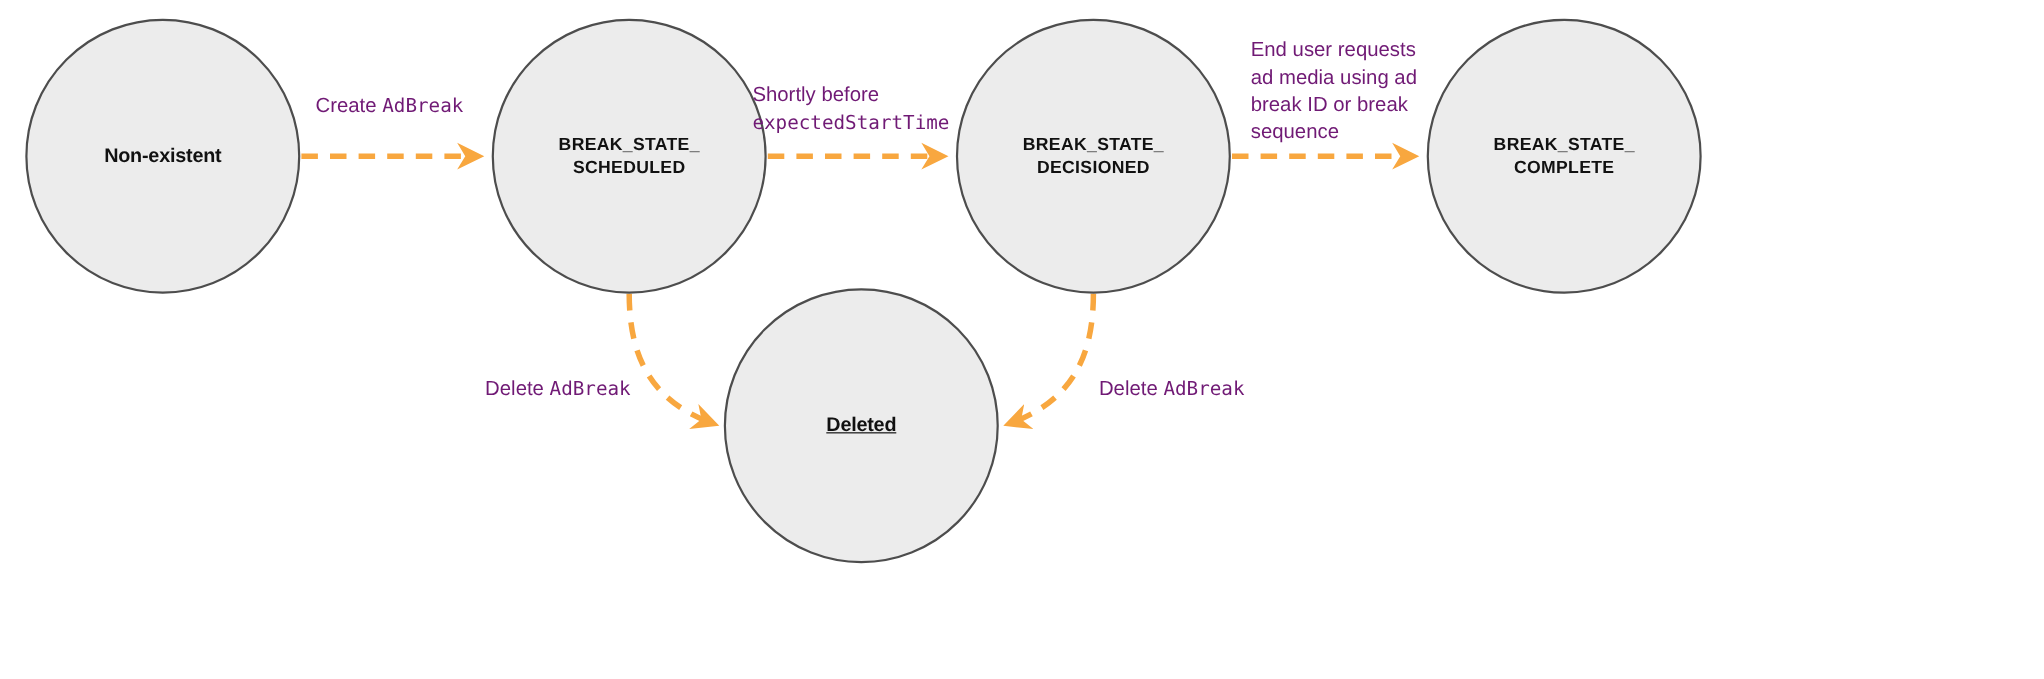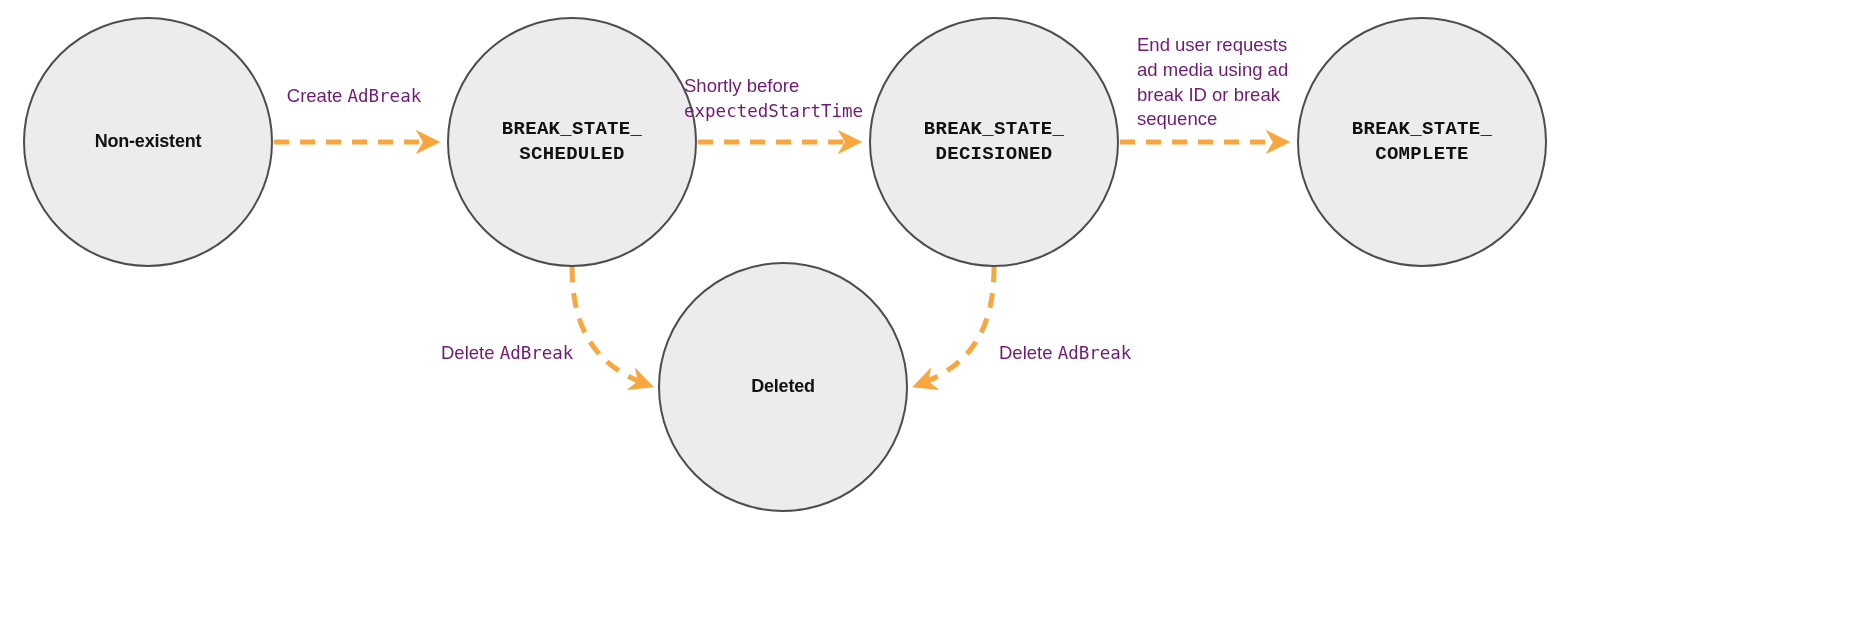--- a/index.html
+++ b/index.html
@@ -42,22 +42,22 @@
     line-height: 1.32;
     white-space: pre-line;
     pointer-events: none;
   }
   .node-label.sans {
     font-family: "Liberation Sans", sans-serif;
     font-size: 18px;
     letter-spacing: -0.2px;
   }
   .node-label.mono {
-    font-family: Liberation Mono, monospace;
-    font-size: 19px;
+    font-family: Liberation Sans, sans-serif;
+    font-size: 16px;
     letter-spacing: 0.3px;
   }
   .edge-label {
     position: absolute;
     color: #701a75;
     font-size: 18.5px;
     line-height: 1.34;
     white-space: pre-line;
     pointer-events: none;
   }
@@ -120,21 +120,21 @@
   <div class="node" style="left:869px; top:17px; width:250px; height:250px;">
     <div class="node-label mono">BREAK_STATE_
 DECISIONED</div>
   </div>
 
   <div class="node" style="left:1297px; top:17px; width:250px; height:250px;">
     <div class="node-label mono">BREAK_STATE_
 COMPLETE</div>
   </div>
 
-  <div class="node" style="left:658px; top:262px; width:250px; height:250px;">
+  <div class="node" style="left:658px; top:262px; width:250px; height:250px;text-decoration:underline;">
     <div class="node-label sans">Deleted</div>
   </div>
 
   <div class="edge-label label-center" style="left:276px; top:84px; width:156px;"><span class="seg-sans">Create </span><span class="seg-mono">AdBreak</span></div>
 
   <div class="edge-label label-left" style="left:684px; top:74px; width:190px;"><span class="seg-sans">Shortly before</span><br><span class="seg-mono">expectedStartTime</span></div>
 
   <div class="edge-label sans label-left" style="left:1137px; top:33px; width:165px;">End user requests
 ad media using ad
 break ID or break

